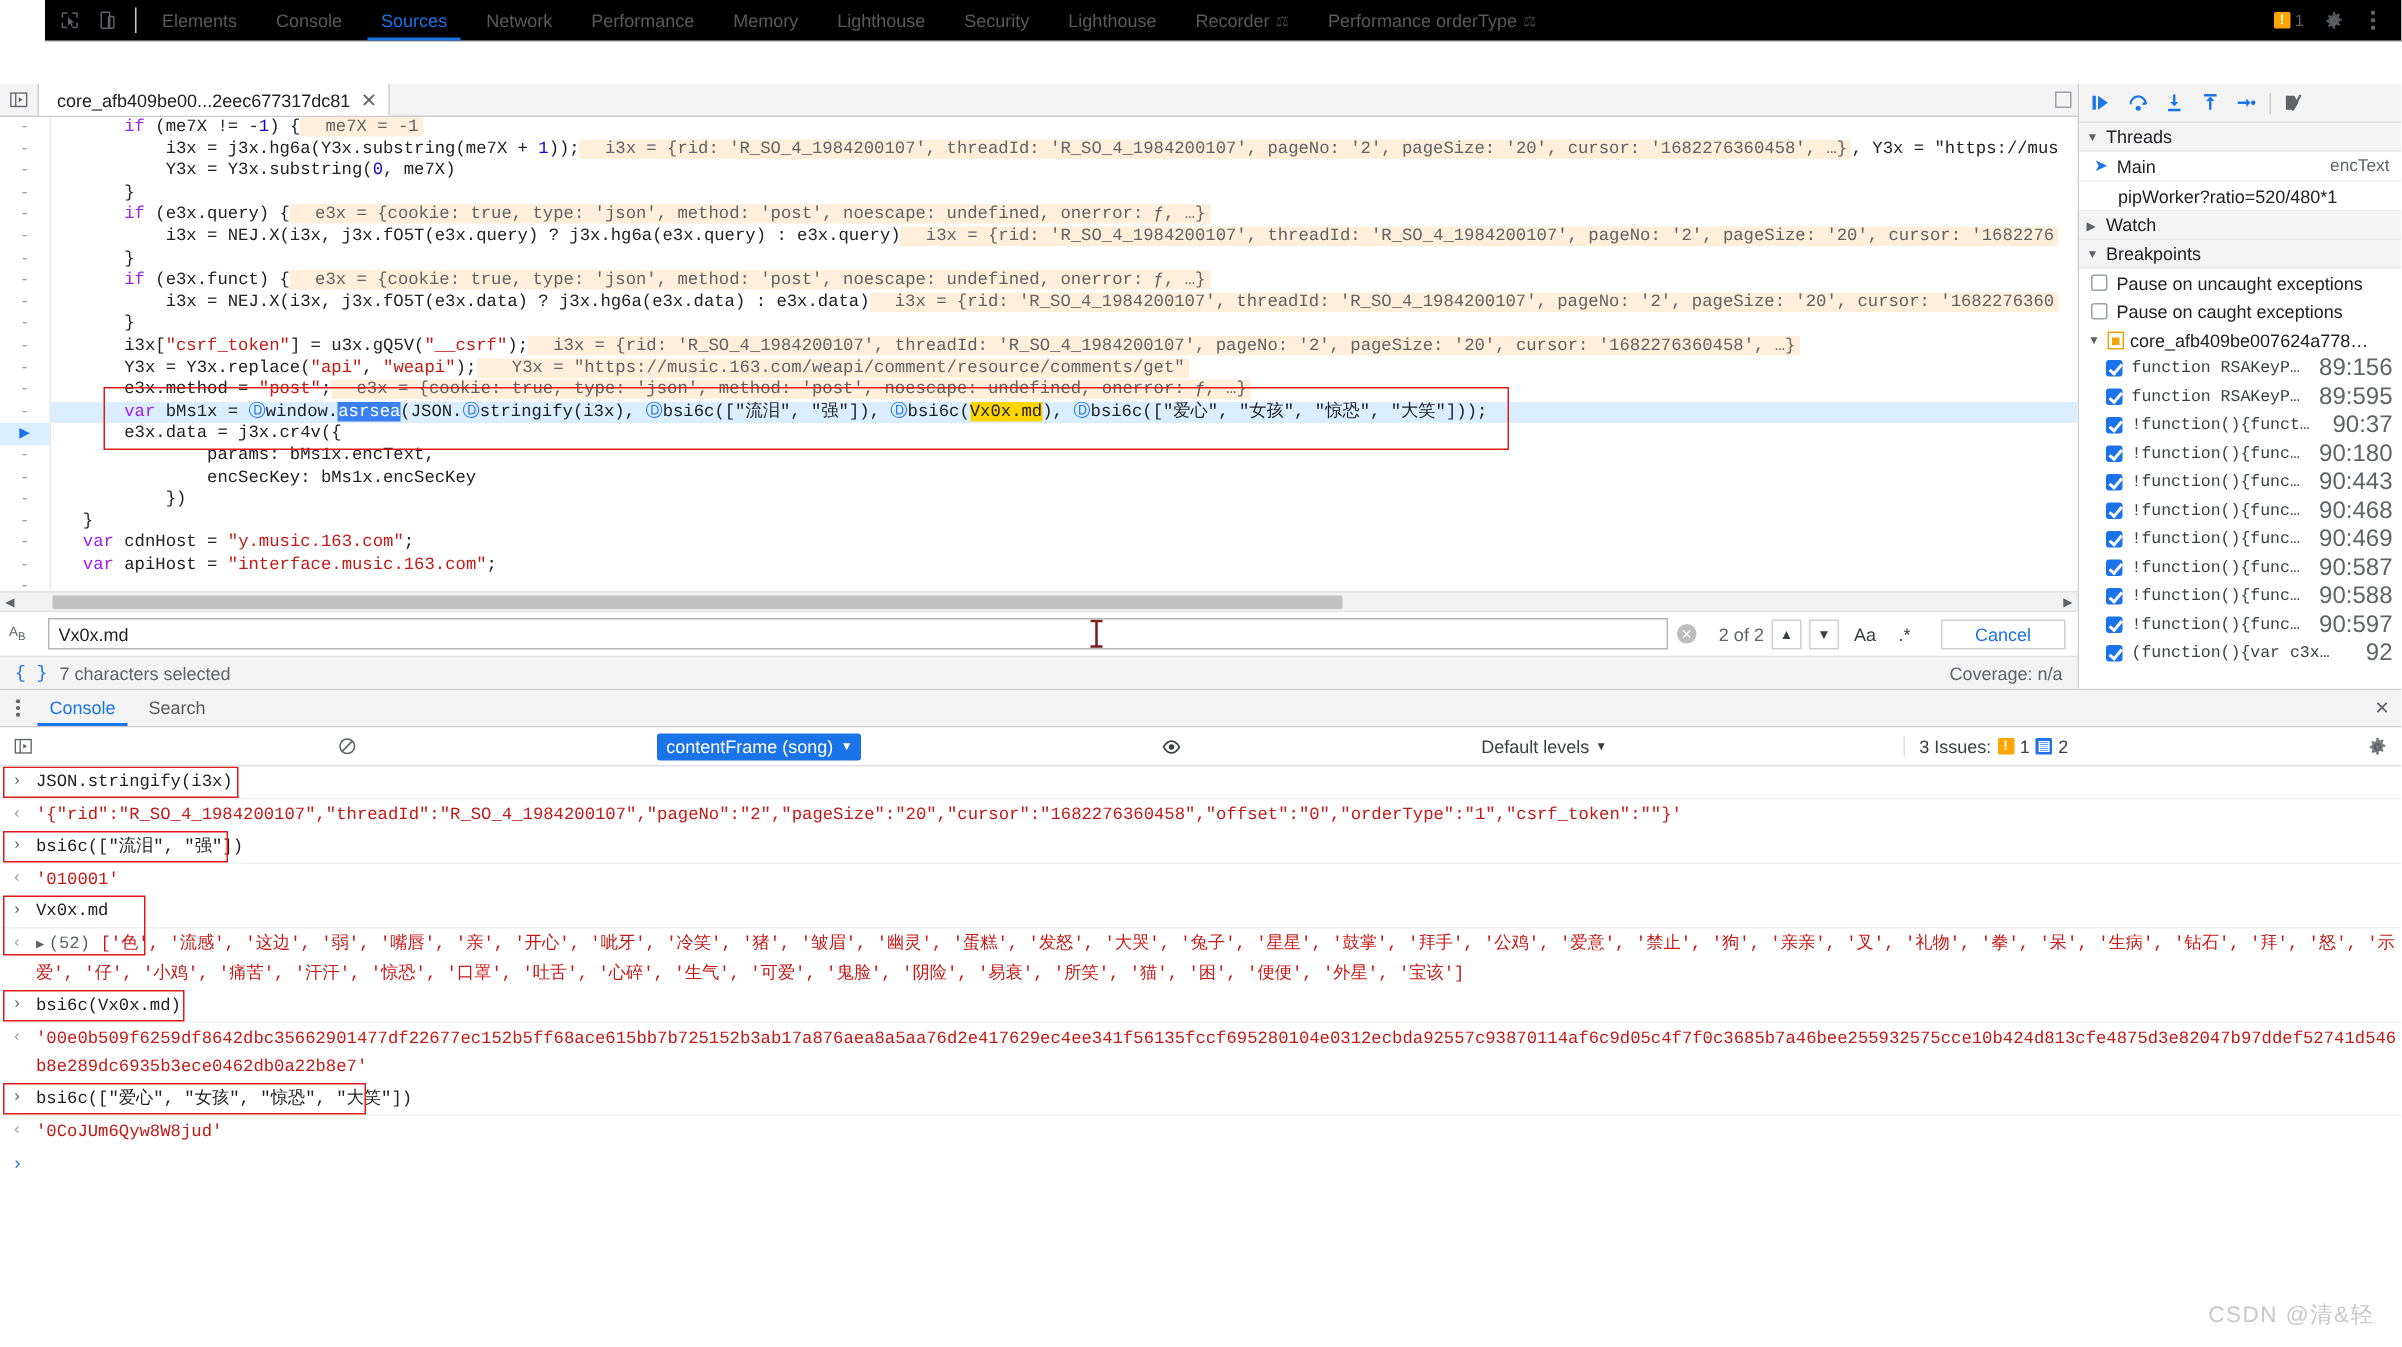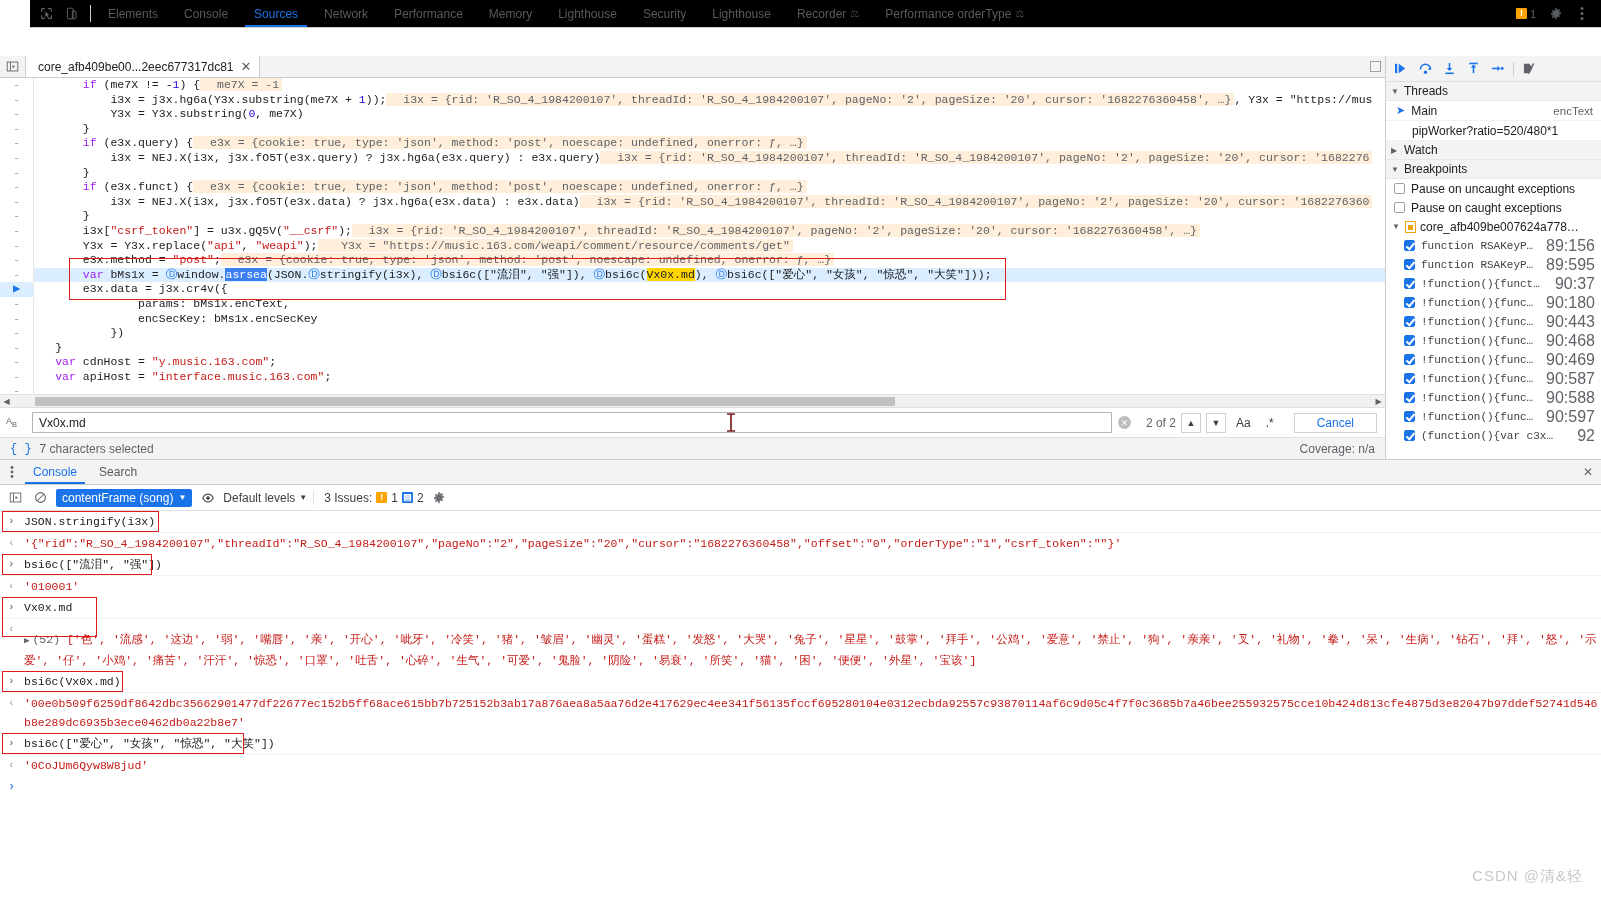--- a/index.html
+++ b/index.html
@@ -273,21 +273,21 @@
     color:#5a5a5a; cursor:pointer; position:relative;
   }
   .dtab2.active { color:#1a73e8; }
   .dtab2.active::after {
     content:""; position:absolute; left:3px; right:3px; bottom:0; height:2px; background:#1a73e8;
   }
   .drawer-close { margin-left:auto; display:flex; align-items:center; padding-right:8px; color:#5f6368; cursor:pointer; }
 
   #console-toolbar {
     height: 26px; display:flex; align-items:center; gap:6px;
-    padding: 0 6px; border-bottom:1px solid #e0e0e0; background:#fff;
+    padding: 0 6px; border-bottom:1px solid #e0e0e0; background:#fff;justify-content:space-between;
   }
   .ctb-icon { width:19px; height:19px; display:flex; align-items:center; justify-content:center; color:#5f6368; cursor:pointer; }
   .ctx-select {
     background:#1a73e8; color:#fff; font-size:12px; padding: 2px 6px;
     display:flex; align-items:center; gap:5px; cursor:pointer; border-radius:2px;
   }
   .filter-input {
     flex:1; height:19px; border:1px solid #d8d8d8; font-size:12px; padding:0 6px;
     color:#202124; outline:none; background:#fff;
   }
@@ -309,21 +309,21 @@
     font-size:11.5px; line-height:19px; color:#202124;
   }
   .crow { display:flex; align-items:flex-start; padding: 1px 0 1px 8px; border-bottom:1px solid #f2f2f2; }
   .crow.noborder { border-bottom:none; }
   .c-gutter { width:16px; flex:none; color:#9aa0a6; font-size:11px; line-height:19px; }
   .c-in { color:#5f6368; }
   .c-out { color:#9aa0a6; }
   .c-text { flex:1; white-space:pre-wrap; word-break:break-all; }
   .c-cmd { color:#202124; }
   .c-val { color:#c41a16; }
-  .c-arr { color:#c41a16;margin-top:10px; }
+  .c-arr { color:#c41a16; }
   .arr-count { color:#5f6368; }
   .expander { color:#5f6368; font-size:9px; margin-right:3px; }
   .prompt-row { display:flex; align-items:center; padding-left:8px; height:22px; }
   .prompt-caret { color:#1a73e8; font-size:12px; }
 
   
   #watermark {
     position:absolute; right:18px; bottom:12px;
     font-size:15px; color:#c8c8c8; font-family:"Liberation Sans",sans-serif;
     letter-spacing:1px; z-index:20;

